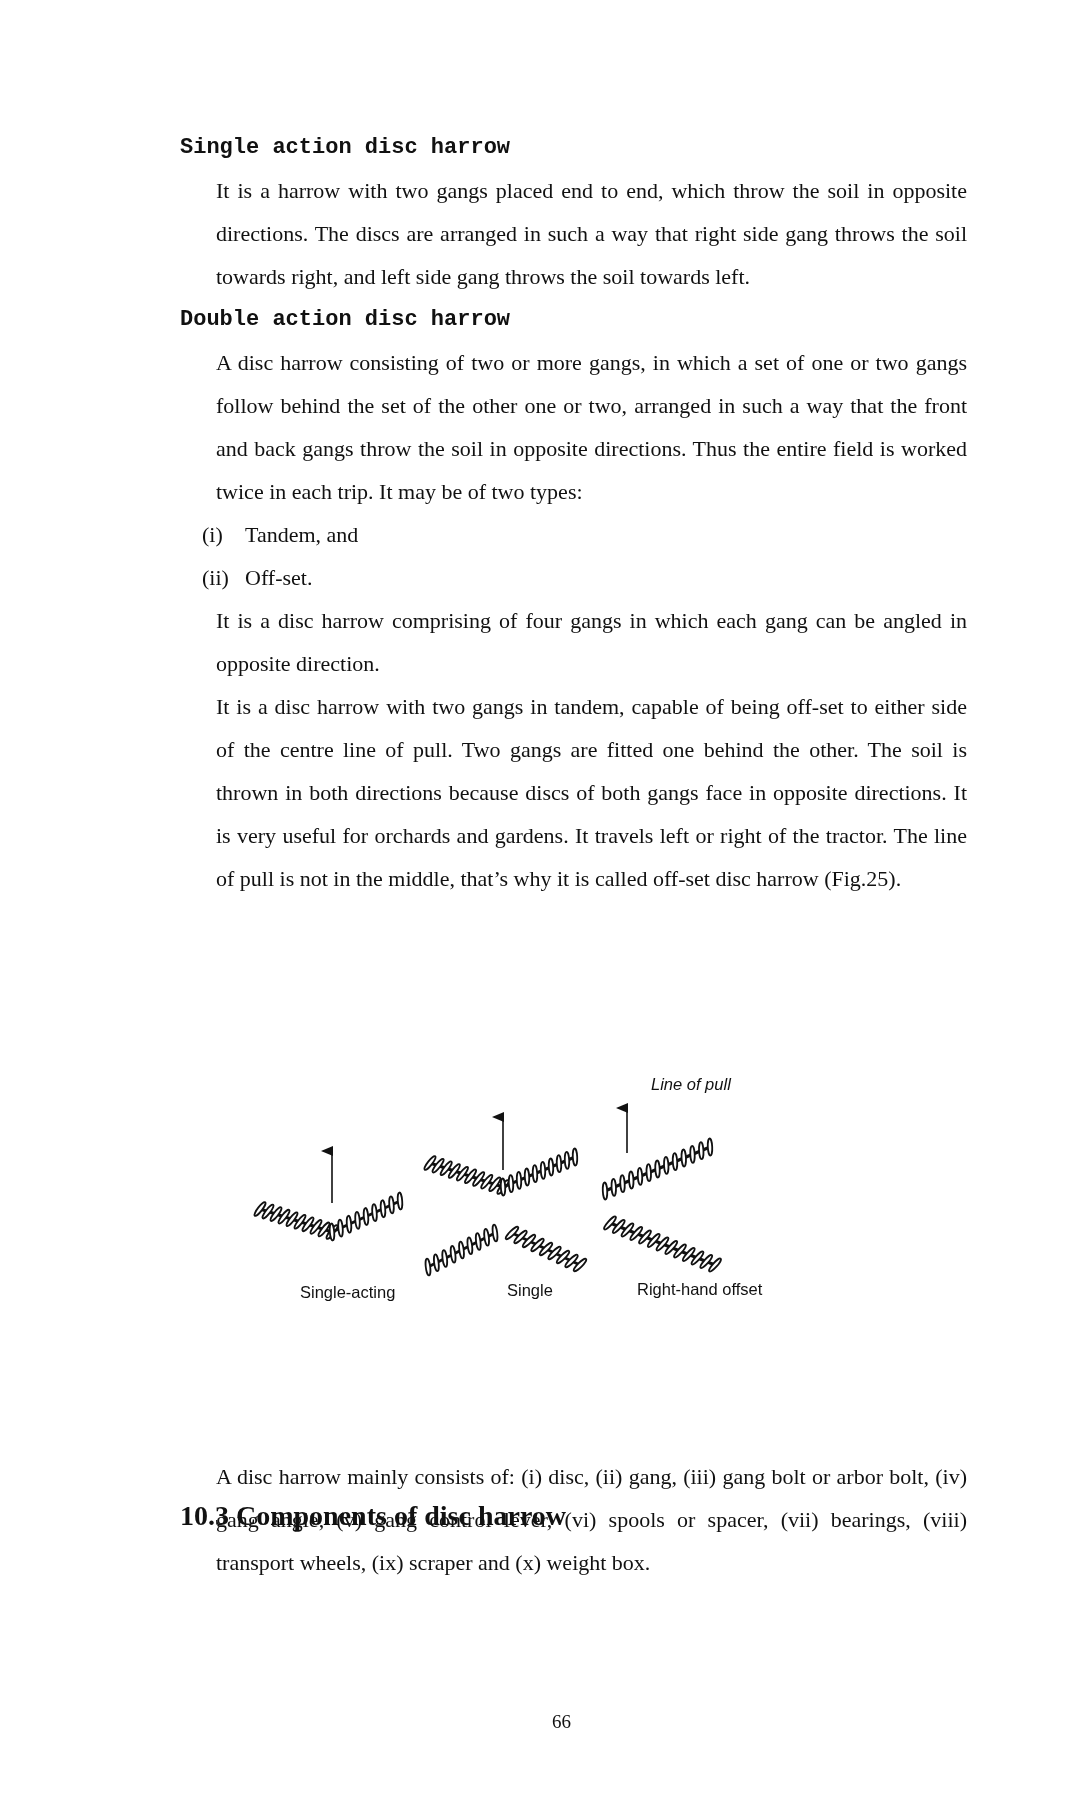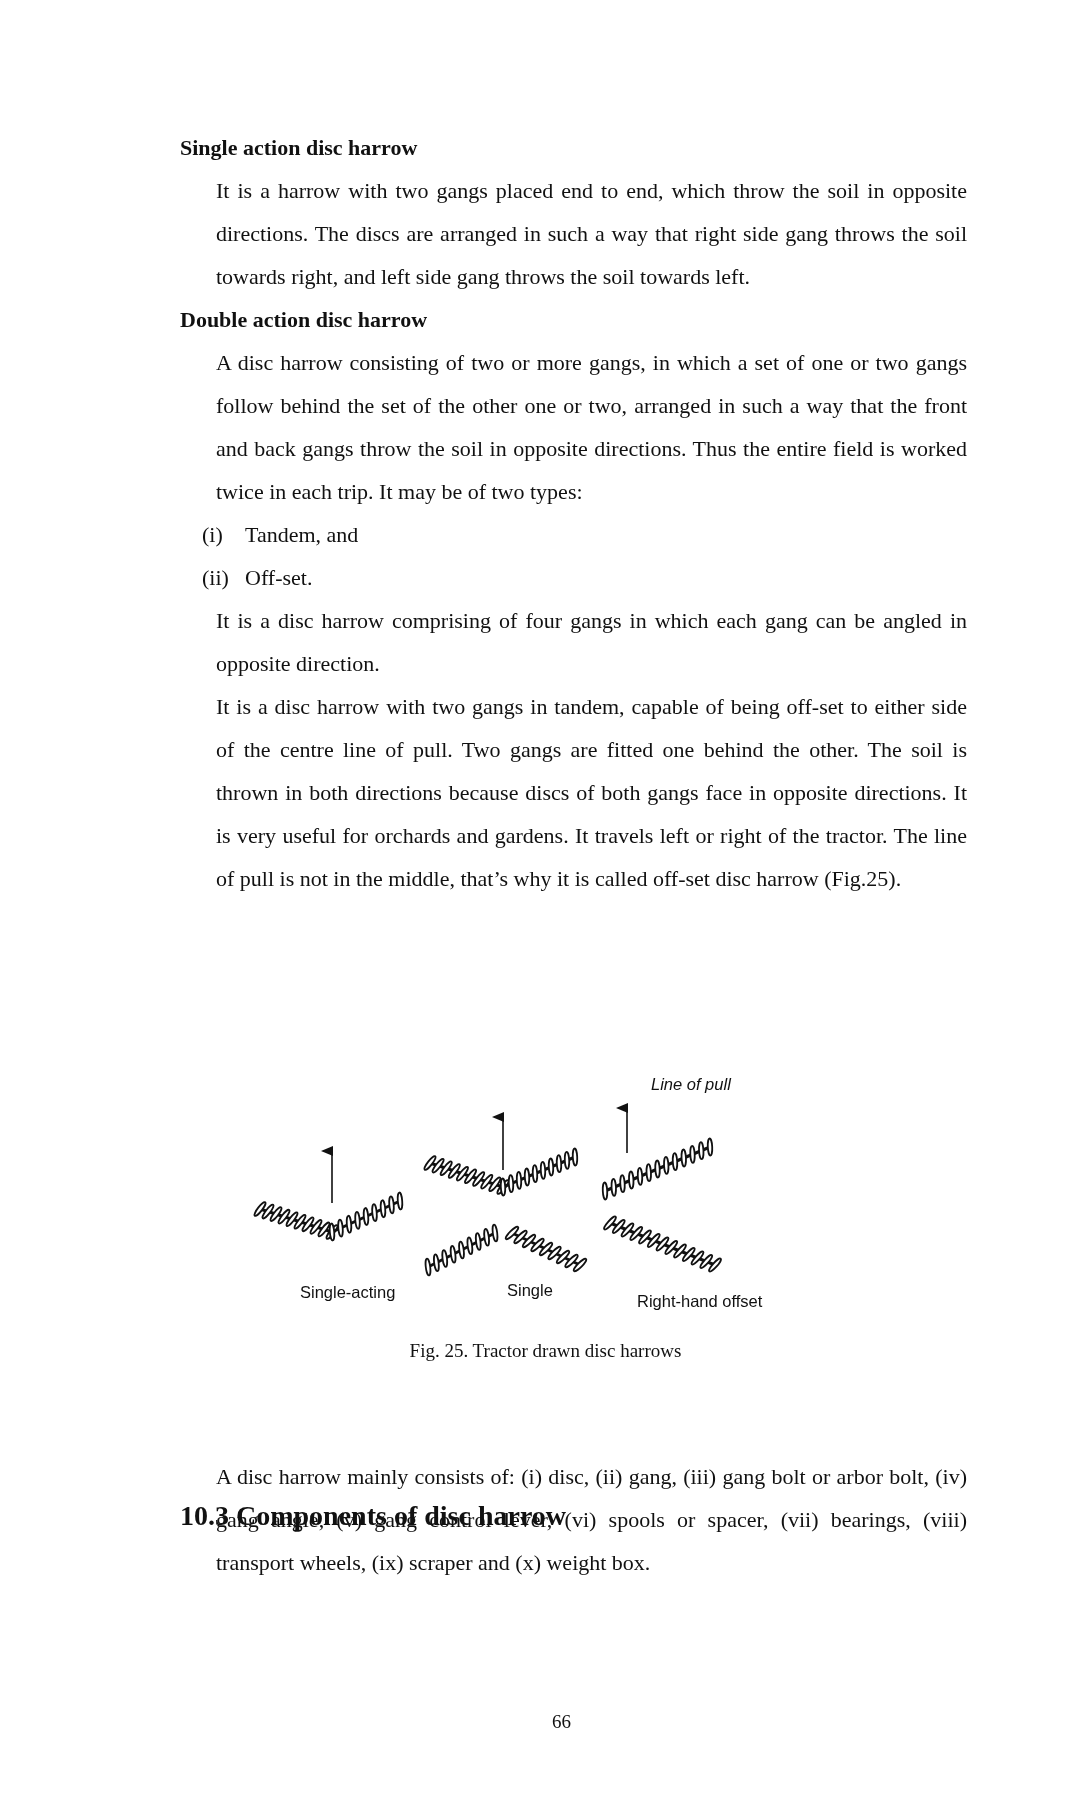--- a/index.html
+++ b/index.html
@@ -1,20 +1,20 @@
 <!DOCTYPE html>
 <html><head>
 <meta charset="utf-8">
 <style>
   html, body { margin: 0; padding: 0; background: #ffffff; }
   body { width: 1091px; height: 1796px; position: relative; overflow: hidden;
          font-family: "Liberation Serif", "DejaVu Serif", serif; color: #111; }
   .page { position: absolute; left: 0; top: 0; width: 1091px; height: 1796px; }
   .text-block { position: absolute; left: 180px; width: 787px; font-size: 22px; line-height: 43px; }
-  .heading { font-weight: bold; display: block; }
+  .heading { font-weight: bold; display: block; font-family: Liberation Mono, monospace; }
   .para { text-align: justify; text-align-last: left; display: block; margin-left: 36px; }
   .list-item { display: block; margin-left: 22px; }
   .list-item .num { display: inline-block; width: 43px; }
   .figure { position: absolute; left: 240px; top: 1075px; width: 640px; height: 260px; }
   .figure svg { width: 640px; height: 260px; }
   .fig-label { position: absolute; font-family: "Liberation Sans", "DejaVu Sans", sans-serif; font-size: 16.5px; color: #111; }
   .caption { position: absolute; left: 0; width: 1091px; top: 1340px; text-align: center; font-size: 19px; }
   .section-heading { position: absolute; left: 180px; top: 1500px; font-weight: bold; font-size: 28px; }
   .page-number { position: absolute; left: 16px; width: 1091px; top: 1711px; text-align: center; font-size: 19px; }
 </style>
@@ -158,24 +158,23 @@
           </g>
         </g>
 
       <line x1="92" y1="128" x2="92" y2="76" stroke="#111" stroke-width="1.6" marker-end="url(#arrowhead)"></line>
       <line x1="263" y1="95" x2="263" y2="42" stroke="#111" stroke-width="1.6" marker-end="url(#arrowhead)"></line>
       <line x1="387" y1="78" x2="387" y2="33" stroke="#111" stroke-width="1.6" marker-end="url(#arrowhead)"></line>
     </svg>
     <span class="fig-label" style="left:411px; top:0px;font-style:italic;">Line of pull</span>
     <span class="fig-label" style="left:60px; top:208px;">Single-acting</span>
     <span class="fig-label" style="left:267px; top:206px;">Single</span>
-    <span class="fig-label" style="left:397px; top:217px;">Right-hand offset</span>
+    <span class="fig-label" style="left:397px; top:205px;">Right-hand offset</span>
   </div>
 
-  <div class="caption">Fig.  25. Tractor drawn disc harrows</div>
 
   <div class="section-heading">10.3 Components of disc harrow</div>
   <div class="text-block" style="top:1455px;">
     <span class="para">A disc harrow mainly consists of: (i) disc, (ii) gang, (iii) gang bolt or arbor bolt, (iv) gang angle, (v) gang control lever, (vi) spools or spacer, (vii) bearings, (viii) transport wheels, (ix) scraper and (x) weight box.</span>
   </div>
 
   <div class="page-number">66</div>
 </div>
 
 </body></html>

